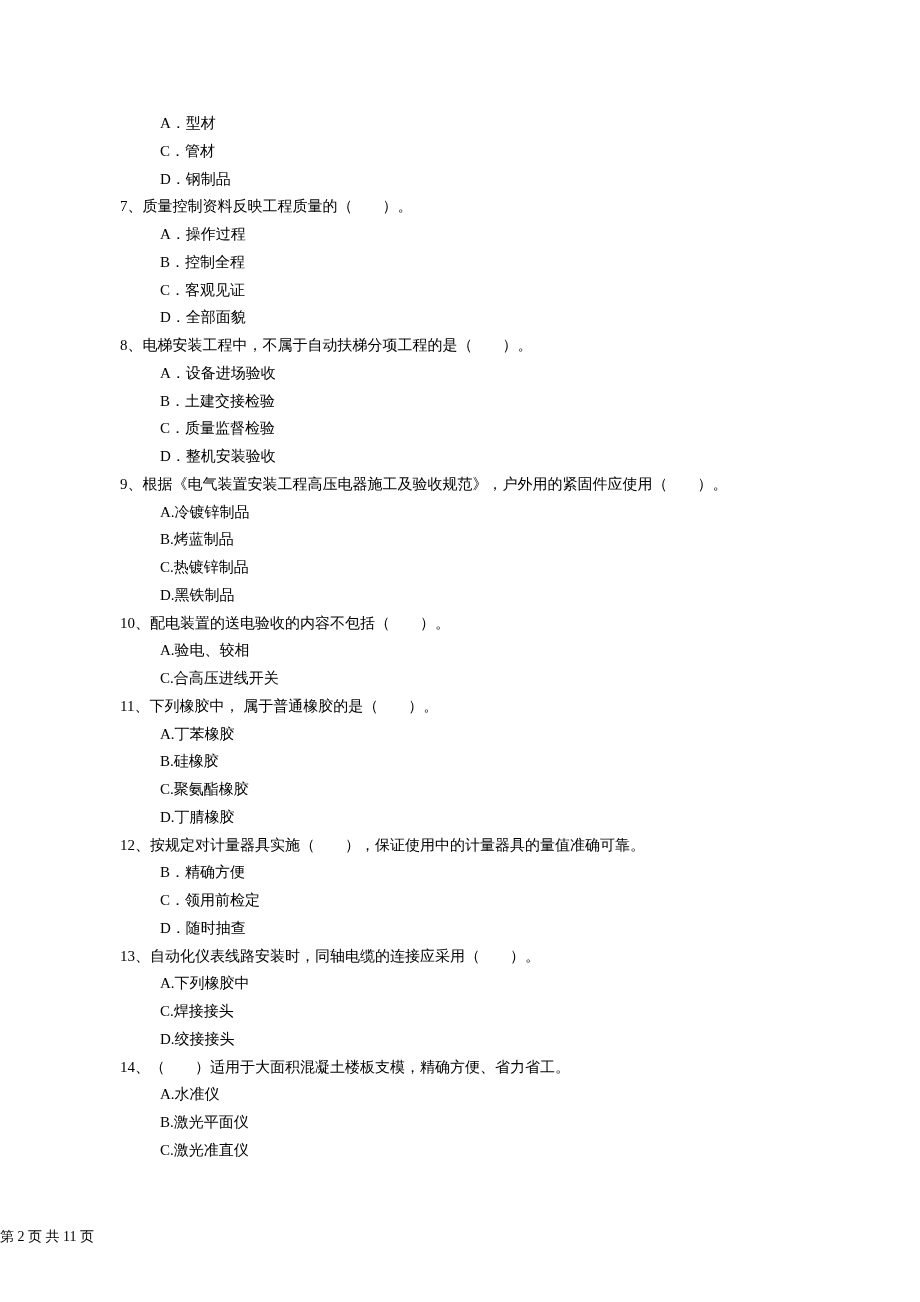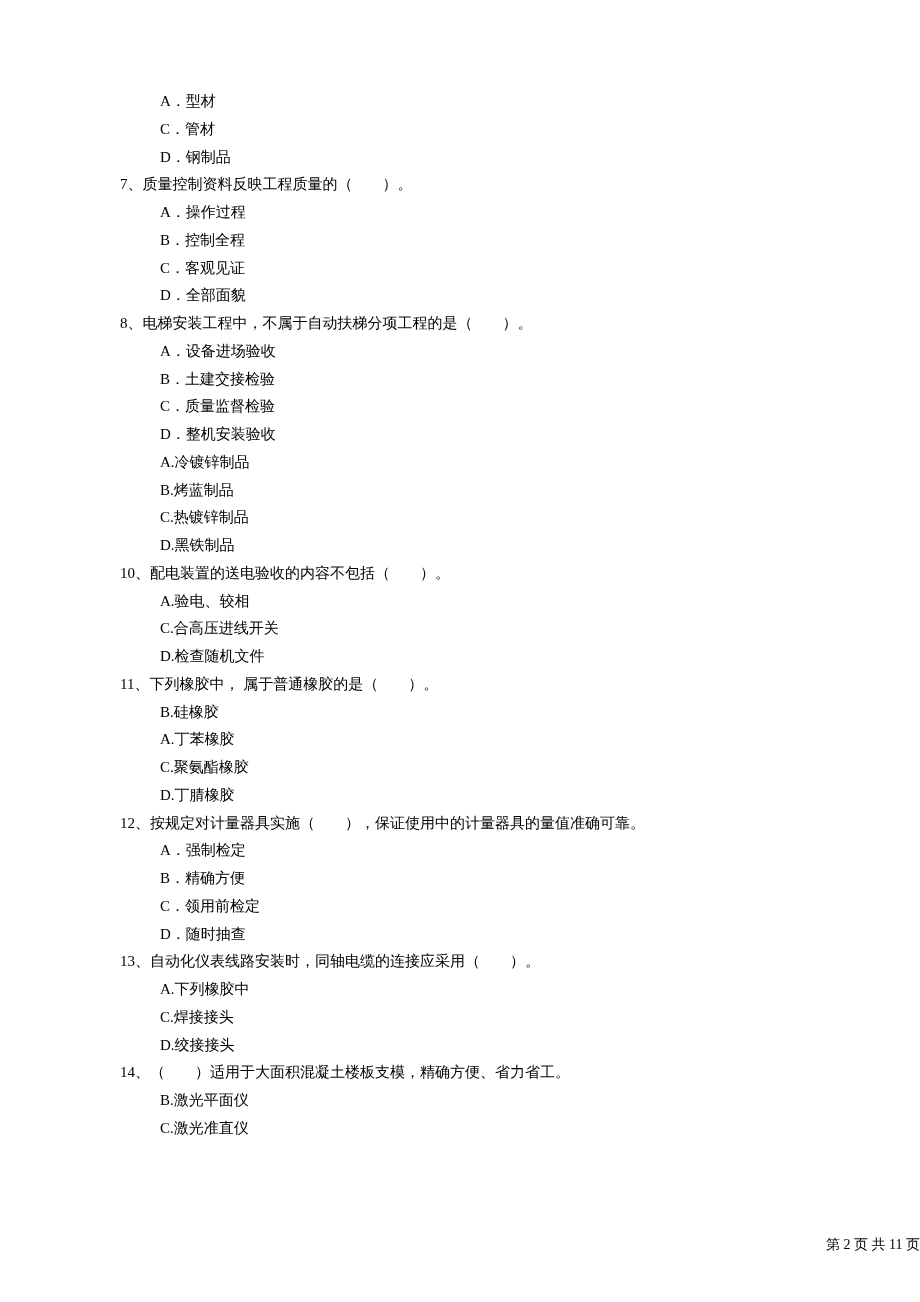--- a/index.html
+++ b/index.html
@@ -7,33 +7,33 @@
       font-family: "SimSun", "宋体", serif;
       font-size: 15px;
       line-height: 1.85;
       color: #000;
       background: #fff;
       width: 920px;
       height: 1302px;
       position: relative;
     }
     .page {
-      padding: 88px 120px 0 120px;
+      padding: 110px 120px 0 120px;
     }
     .option {
       padding-left: 40px;
     }
     .question {
       padding-left: 0;
     }
     .footer {
       position: absolute;
-      bottom: 44px;
+      bottom: 52px;
       width: 100%;
-      text-align: right;
+      text-align: left;
       font-size: 14px;
     }
   </style>
 </head>
 <body>
 
 <div class="page">
 
   <div>
     <div class="option"><span>A．</span><span>型材</span></div>
@@ -51,58 +51,58 @@
 
   <div>
     <div class="question"><span>8、</span><span>电梯安装工程中，不属于自动扶梯分项工程的是（</span><span>　　</span><span>）。</span></div>
     <div class="option"><span>A．</span><span>设备进场验收</span></div>
     <div class="option"><span>B．</span><span>土建交接检验</span></div>
     <div class="option"><span>C．</span><span>质量监督检验</span></div>
     <div class="option"><span>D．</span><span>整机安装验收</span></div>
   </div>
 
   <div>
+    <div class="question"><span>9、</span><span>根据《电气装置安装工程高压电器施工及验收规范》，户外用的紧固件应使用（</span><span>　　</span><span>）。</span></div>
     <div class="option"><span>A.</span><span>冷镀锌制品</span></div>
     <div class="option"><span>B.</span><span>烤蓝制品</span></div>
     <div class="option"><span>C.</span><span>热镀锌制品</span></div>
     <div class="option"><span>D.</span><span>黑铁制品</span></div>
   </div>
 
   <div>
     <div class="question"><span>10、</span><span>配电装置的送电验收的内容不包括（</span><span>　　</span><span>）。</span></div>
     <div class="option"><span>A.</span><span>验电、较相</span></div>
     <div class="option"><span>C.</span><span>合高压进线开关</span></div>
-    <div class="option"><span>D.</span><span>检查随机文件</span></div>
   </div>
 
   <div>
     <div class="question"><span>11、</span><span>下列橡胶中，  属于普通橡胶的是（</span><span>　　</span><span>）。</span></div>
+    <div class="option"><span>A.</span><span>丁苯橡胶</span></div>
     <div class="option"><span>B.</span><span>硅橡胶</span></div>
-    <div class="option"><span>A.</span><span>丁苯橡胶</span></div>
     <div class="option"><span>C.</span><span>聚氨酯橡胶</span></div>
     <div class="option"><span>D.</span><span>丁腈橡胶</span></div>
   </div>
 
   <div>
     <div class="question"><span>12、</span><span>按规定对计量器具实施（</span><span>　　</span><span>），保证使用中的计量器具的量值准确可靠。</span></div>
-    <div class="option"><span>A．</span><span>强制检定</span></div>
     <div class="option"><span>B．</span><span>精确方便</span></div>
     <div class="option"><span>C．</span><span>领用前检定</span></div>
     <div class="option"><span>D．</span><span>随时抽查</span></div>
   </div>
 
   <div>
     <div class="question"><span>13、</span><span>自动化仪表线路安装时，同轴电缆的连接应采用（</span><span>　　</span><span>）。</span></div>
     <div class="option"><span>A.</span><span>下列橡胶中</span></div>
     <div class="option"><span>C.</span><span>焊接接头</span></div>
     <div class="option"><span>D.</span><span>绞接接头</span></div>
   </div>
 
   <div>
     <div class="question"><span>14、</span><span>（</span><span>　　</span><span>）适用于大面积混凝土楼板支模，精确方便、省力省工。</span></div>
+    <div class="option"><span>A.</span><span>水准仪</span></div>
     <div class="option"><span>B.</span><span>激光平面仪</span></div>
     <div class="option"><span>C.</span><span>激光准直仪</span></div>
 
   </div>
 
 </div>
 
 <div class="footer">
   <span>第 2 页 共 11 页</span>
 </div>

